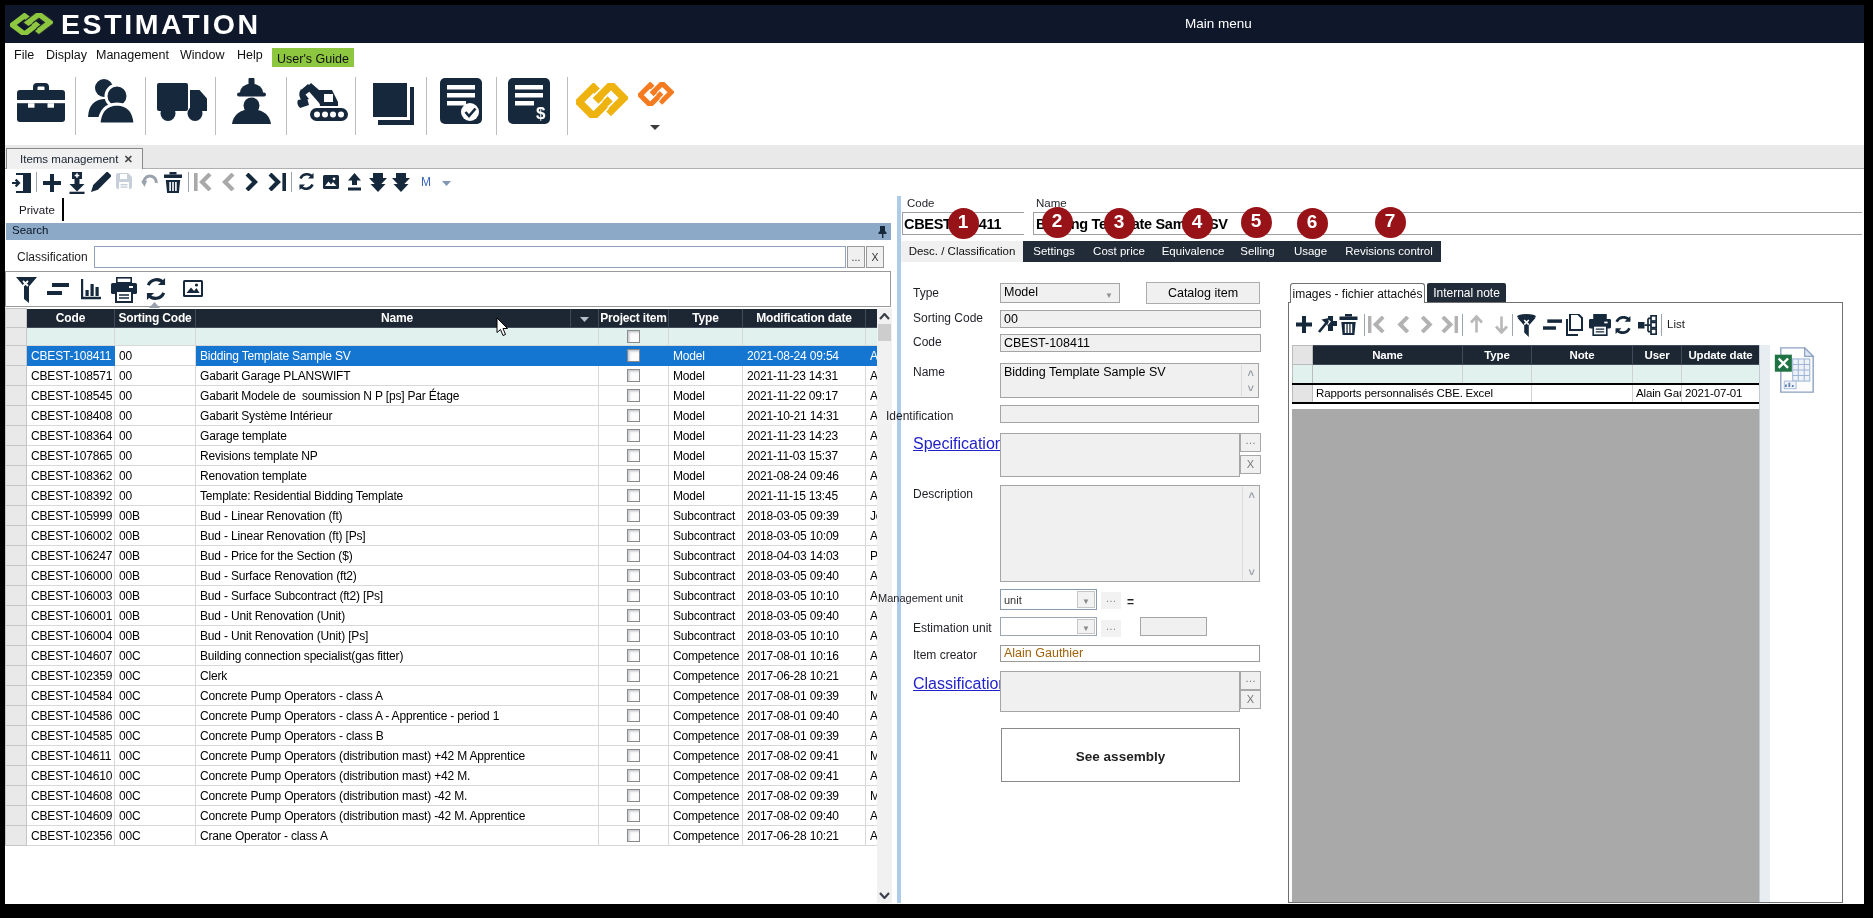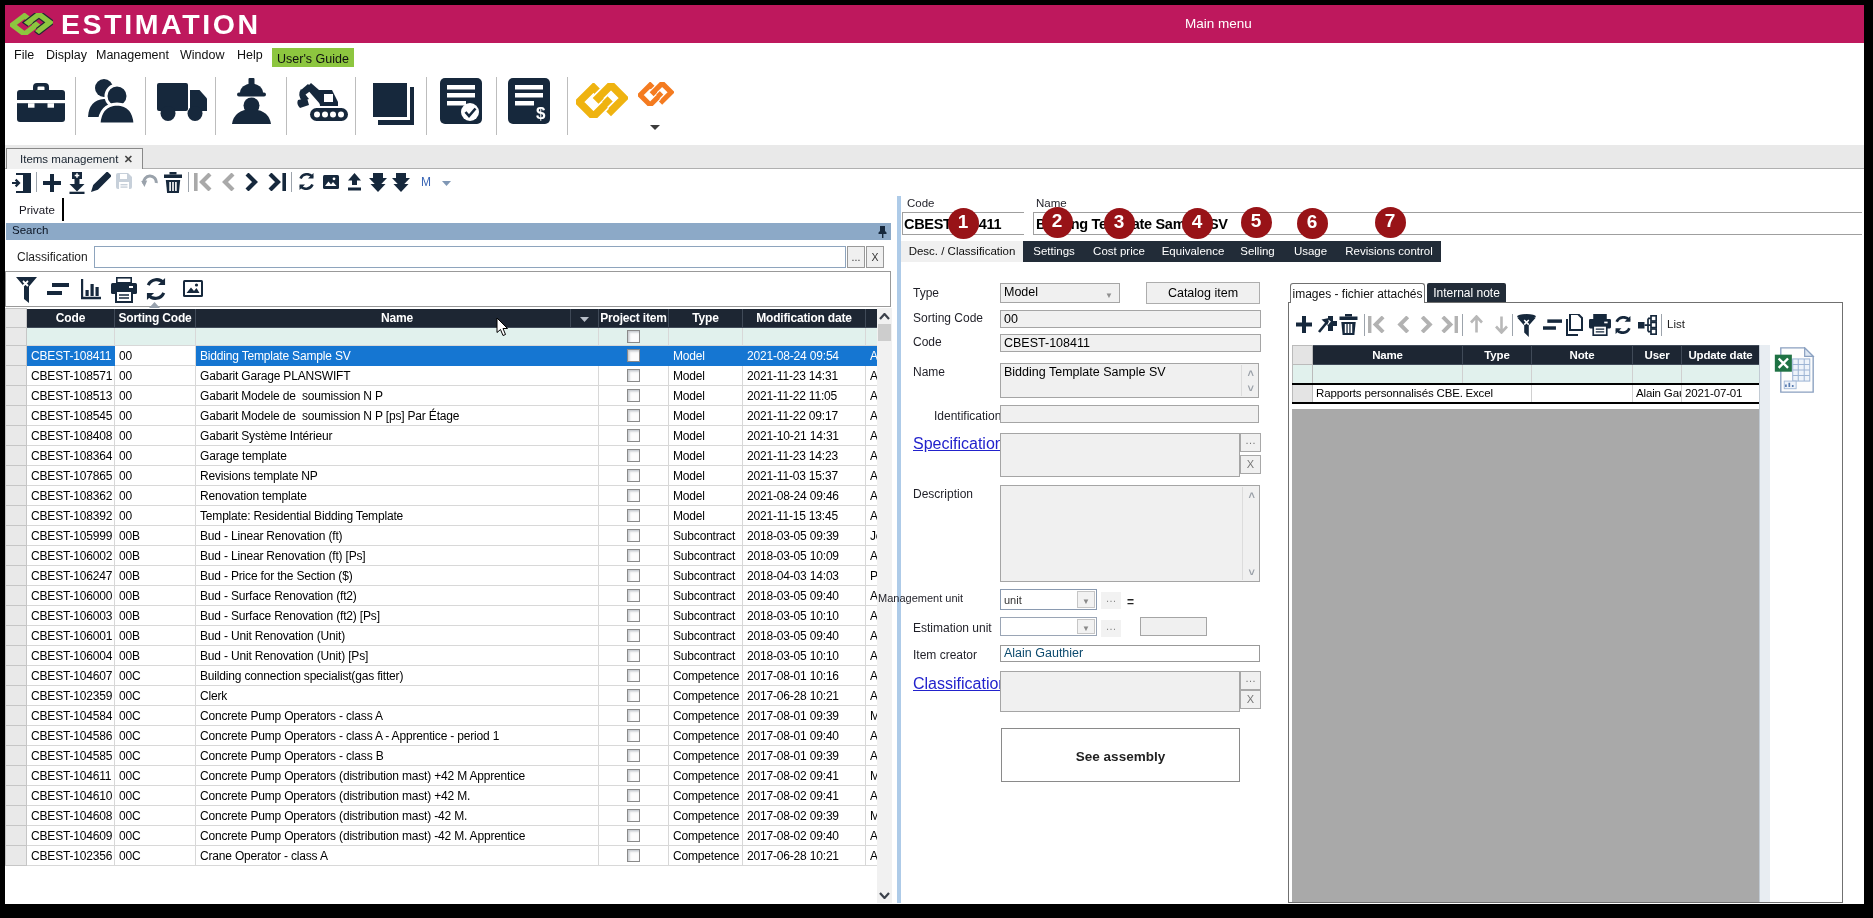--- a/index.html
+++ b/index.html
@@ -5,21 +5,21 @@
 * { margin:0; padding:0; box-sizing:border-box; }
 html,body { width:1873px; height:918px; overflow:hidden; }
 body { background:#fff; font-family:"Liberation Sans", sans-serif; position:relative; }
 .abs { position:absolute; }
 
 #frameL { position:absolute; left:0; top:0; width:5px; height:918px; background:#000; z-index:50; }
 #frameT { position:absolute; left:0; top:0; width:1873px; height:5px; background:#000; z-index:50; }
 #frameR { position:absolute; left:1864px; top:0; width:9px; height:918px; background:#000; z-index:50; }
 #frameB { position:absolute; left:0; top:904px; width:1873px; height:14px; background:#000; z-index:50; }
 
-#titlebar { position:absolute; left:0; top:0; width:1873px; height:43px; background:#be185d; }
+#titlebar { position:absolute; left:0; top:0; width:1873px; height:43px; background:#0f172a; }
 #brand { position:absolute; left:61px; top:8px; color:#fff; font-weight:bold; font-size:28.5px; letter-spacing:2.6px; }
 #mainmenu { position:absolute; left:1185px; top:16px; color:#fff; font-size:13.5px; }
 
 #menubar { position:absolute; left:5px; top:43px; width:1859px; height:24px; background:#fff; }
 #menubar span { position:absolute; top:5px; font-size:12.5px; color:#101010; }
 #uguide { position:absolute; left:267px; top:2px; height:22px; background:#8dc63f; color:#15222f; font-size:12px; padding:4px 5px 0 5px; }
 
 #toolbar1 { position:absolute; left:5px; top:67px; width:1859px; height:78px; background:#fff; }
 .tsep { position:absolute; top:10px; height:58px; width:1px; background:#bdbdbd; }
 
@@ -57,21 +57,21 @@
 .rlabel { position:absolute; font-size:11.5px; color:#26262e; }
 .circle { position:absolute; width:31px; height:31px; border-radius:16px; background:#981317; color:#fff; font-size:19px; font-weight:bold; text-align:center; padding-top:3.5px; z-index:10; }
 
 #rtabs { position:absolute; left:901px; top:241px; width:540px; height:21px; background:#222c38; }
 #rtab-active { position:absolute; left:901px; top:241px; width:122px; height:21px; background:#f0f0f0; color:#0d0d0d; font-size:11.5px; text-align:center; padding-top:4px; }
 .rtab { position:absolute; top:241px; height:21px; color:#fff; font-size:11.5px; text-align:center; padding-top:4px; white-space:nowrap; }
 
 .flabel { position:absolute; font-size:12px; color:#1f1f27; white-space:nowrap; }
 .flink { position:absolute; font-size:16px; color:#2222cc; text-decoration:underline; }
 .finput { position:absolute; background:#f0f0f0; border:1px solid #a5a5a5; font-size:12.5px; color:#000; padding:1px 0 0 3px; overflow:hidden; white-space:nowrap; }
-.fwhite { position:absolute; background:#fff; border:1px solid #999; font-size:12.5px; color:#0c4a6e; padding:1px 0 0 3px; }
+.fwhite { position:absolute; background:#fff; border:1px solid #999; font-size:12.5px; color:#a16207; padding:1px 0 0 3px; }
 .dd-arrow { position:absolute; right:2px; top:1px; bottom:1px; width:16px; color:#909090; font-size:8px; text-align:center; padding-top:6px; }
 .scr { position:absolute; color:#9aa0a8; font-size:11px; font-weight:bold; }
 .dotbtn { position:absolute; width:21px; height:19px; background:#f0f0f0; border:1px solid #a8a8a8; color:#777; font-size:11px; text-align:center; }
 
 #attbox { position:absolute; left:1288px; top:302px; width:555px; height:601px; background:#fff; border:1px solid #707070; }
 #atab1 { position:absolute; left:1290px; top:283px; width:135px; height:20px; background:#fff; border:1px solid #707070; border-bottom:none; border-radius:3px 3px 0 0; font-size:12px; color:#111; text-align:center; padding-top:3px; z-index:5; }
 #atab2 { position:absolute; left:1427px; top:283px; width:79px; height:19px; background:#222c38; color:#fff; font-size:12px; text-align:center; padding-top:3px; border-radius:2px 2px 0 0; }
 #atbl { position:absolute; left:1292px; top:345px; width:467px; border-collapse:collapse; table-layout:fixed; font-size:11.5px; letter-spacing:-0.15px; }
 #atbl td { border:1px solid #d0d0d0; height:19px; padding:0 0 0 3px; overflow:hidden; white-space:nowrap; }
 #atbl tr.hdr td { background:#1d2633; color:#fff; font-weight:bold; text-align:center; border:1px solid #404a58; padding:0; }
@@ -372,30 +372,20 @@
           <td>CBEST-108571</td>
           <td>00</td>
           <td>Gabarit Garage PLANSWIFT</td>
           <td style="text-align:center;padding:0"><span class="cb"></span></td>
           <td>Model</td>
           <td>2021-11-23 14:31</td>
           <td>A</td>
         </tr>
 <tr>
           <td class="rh"></td>
-          <td>CBEST-108513</td>
-          <td>00</td>
-          <td>Gabarit Modele de&nbsp; soumission N P</td>
-          <td style="text-align:center;padding:0"><span class="cb"></span></td>
-          <td>Model</td>
-          <td>2021-11-22 11:05</td>
-          <td>A</td>
-        </tr>
-<tr>
-          <td class="rh"></td>
           <td>CBEST-108545</td>
           <td>00</td>
           <td>Gabarit Modele de&nbsp; soumission N P [ps] Par Étage</td>
           <td style="text-align:center;padding:0"><span class="cb"></span></td>
           <td>Model</td>
           <td>2021-11-22 09:17</td>
           <td>A</td>
         </tr>
 <tr>
           <td class="rh"></td>
@@ -484,21 +474,21 @@
           <td>Bud - Surface Renovation (ft2)</td>
           <td style="text-align:center;padding:0"><span class="cb"></span></td>
           <td>Subcontract</td>
           <td>2018-03-05 09:40</td>
           <td>A</td>
         </tr>
 <tr>
           <td class="rh"></td>
           <td>CBEST-106003</td>
           <td>00B</td>
-          <td>Bud - Surface Renovation (ft2) [Ps]</td>
+          <td>Bud - Surface Subcontract (ft2) [Ps]</td>
           <td style="text-align:center;padding:0"><span class="cb"></span></td>
           <td>Subcontract</td>
           <td>2018-03-05 10:10</td>
           <td>A</td>
         </tr>
 <tr>
           <td class="rh"></td>
           <td>CBEST-106001</td>
           <td>00B</td>
           <td>Bud - Unit Renovation (Unit)</td>
@@ -661,21 +651,21 @@
 <div class="abs" style="left:1146px;top:282px;width:114px;height:22px;background:#f0f0f0;border:1px solid #adadad;font-size:12.5px;color:#000;text-align:center;padding-top:3px">Catalog item</div>
 <span class="flabel" style="left:913px;top:311px">Sorting Code</span>
 <div class="finput" style="left:1000px;top:310px;width:261px;height:18px">00</div>
 <span class="flabel" style="left:913px;top:335px">Code</span>
 <div class="finput" style="left:1000px;top:334px;width:261px;height:18px">CBEST-108411</div>
 <span class="flabel" style="left:913px;top:365px">Name</span>
 <div class="finput" style="left:1000px;top:363px;width:259px;height:35px">Bidding Template Sample SV
   <span class="abs" style="right:16px;top:1px;bottom:1px;width:1px;background:#dcdcdc"></span>
   <span class="scr" style="right:4px;top:3px">˄</span><span class="scr" style="right:4px;top:18px">˅</span>
 </div>
-<span class="flabel" style="left:934px;top:409px">Identification</span>
+<span class="flabel" style="left:886px;top:409px">Identification</span>
 <div class="finput" style="left:1000px;top:405px;width:259px;height:18px"></div>
 <span class="flink" style="left:913px;top:435px">Specification</span>
 <div class="finput" style="left:1000px;top:433px;width:240px;height:44px"></div>
 <div class="dotbtn" style="left:1240px;top:433px;padding-top:0">…</div>
 <div class="dotbtn" style="left:1240px;top:455px;padding-top:2px">X</div>
 <span class="flabel" style="left:913px;top:487px">Description</span>
 <div class="finput" style="left:1000px;top:485px;width:260px;height:97px">
   <span class="abs" style="right:16px;top:1px;bottom:1px;width:1px;background:#dcdcdc"></span>
   <span class="scr" style="right:4px;top:3px">˄</span>
     <span class="scr" style="right:4px;bottom:3px">˅</span>

